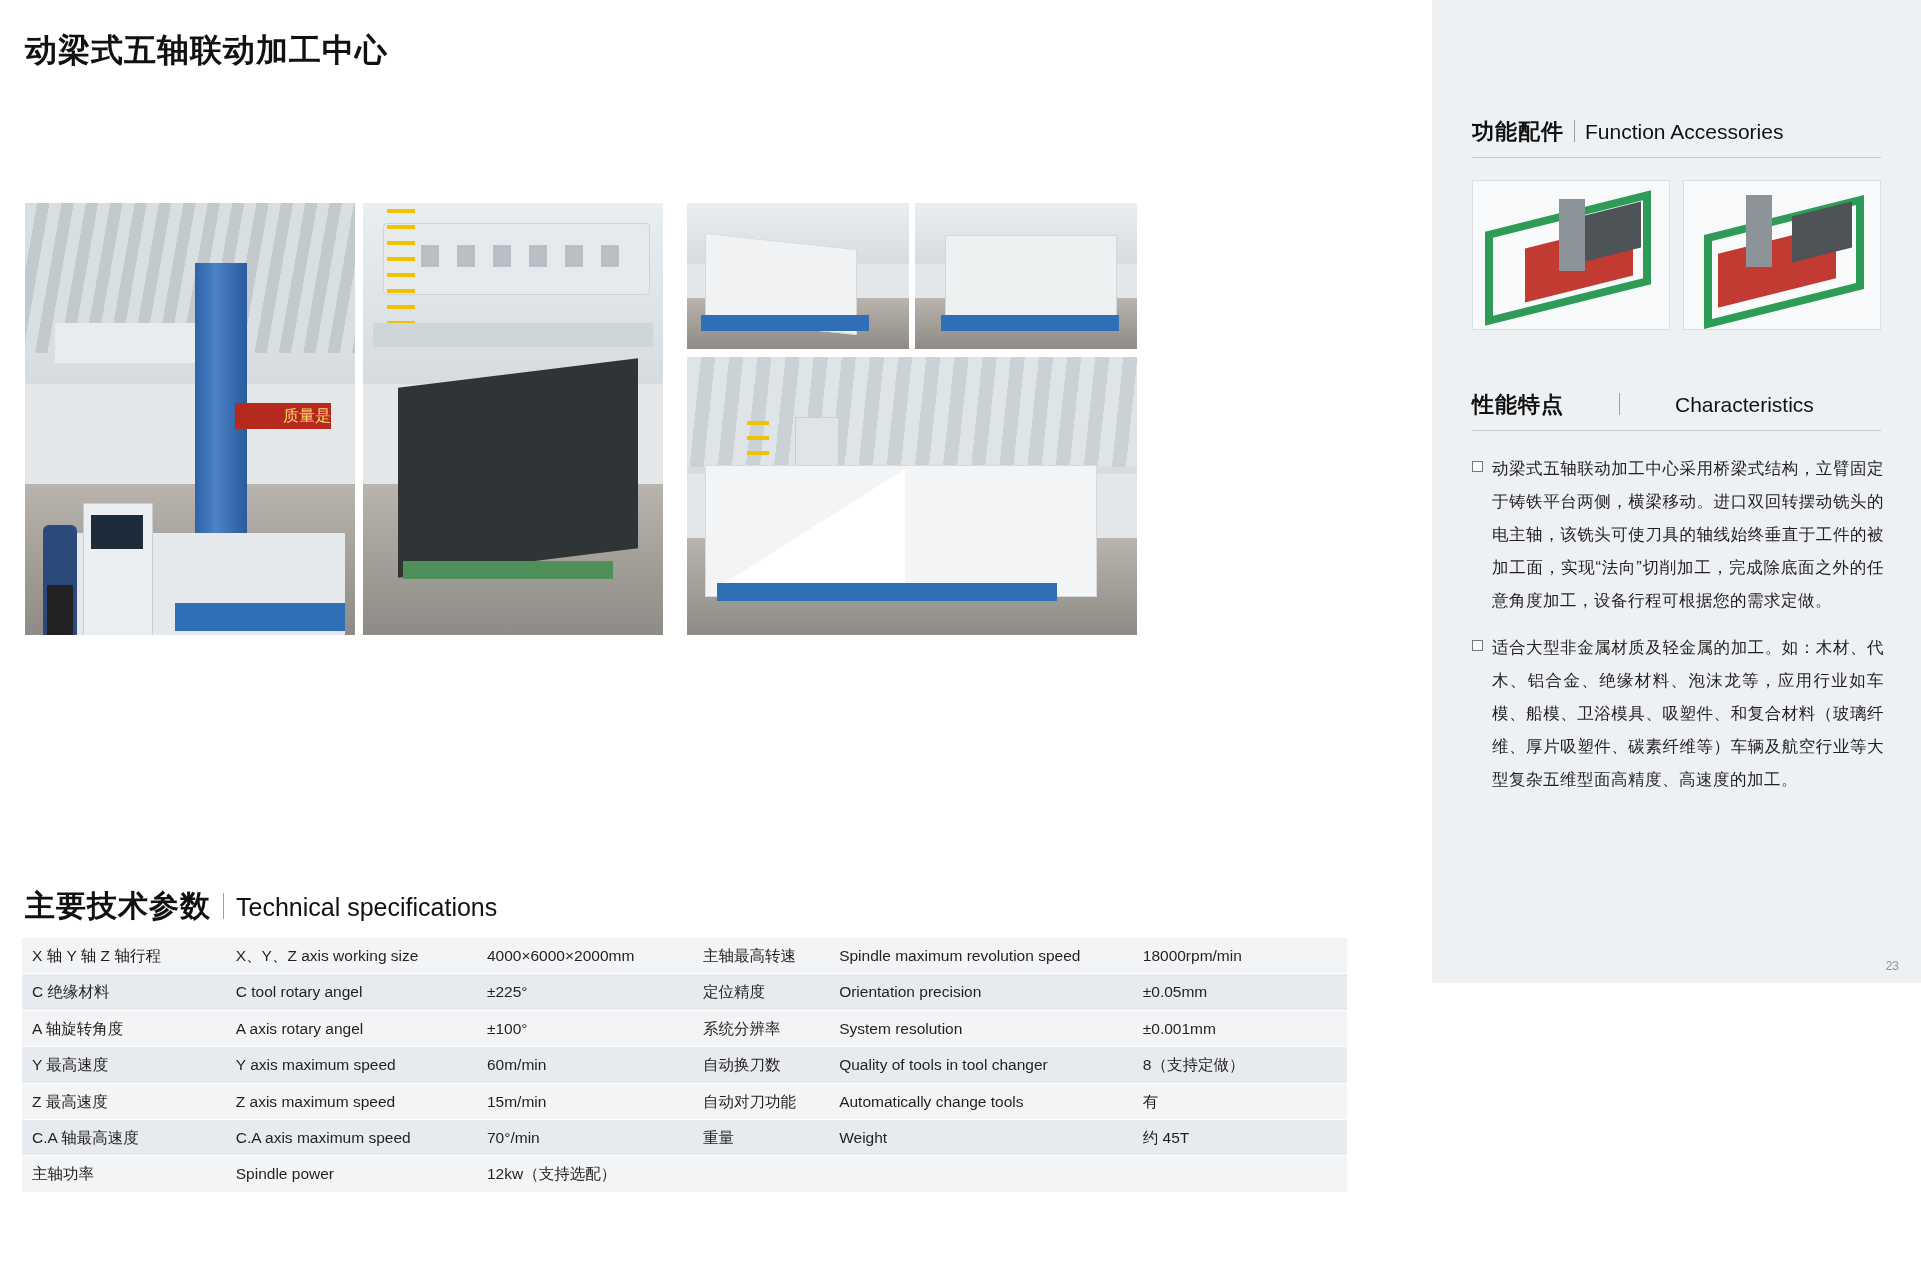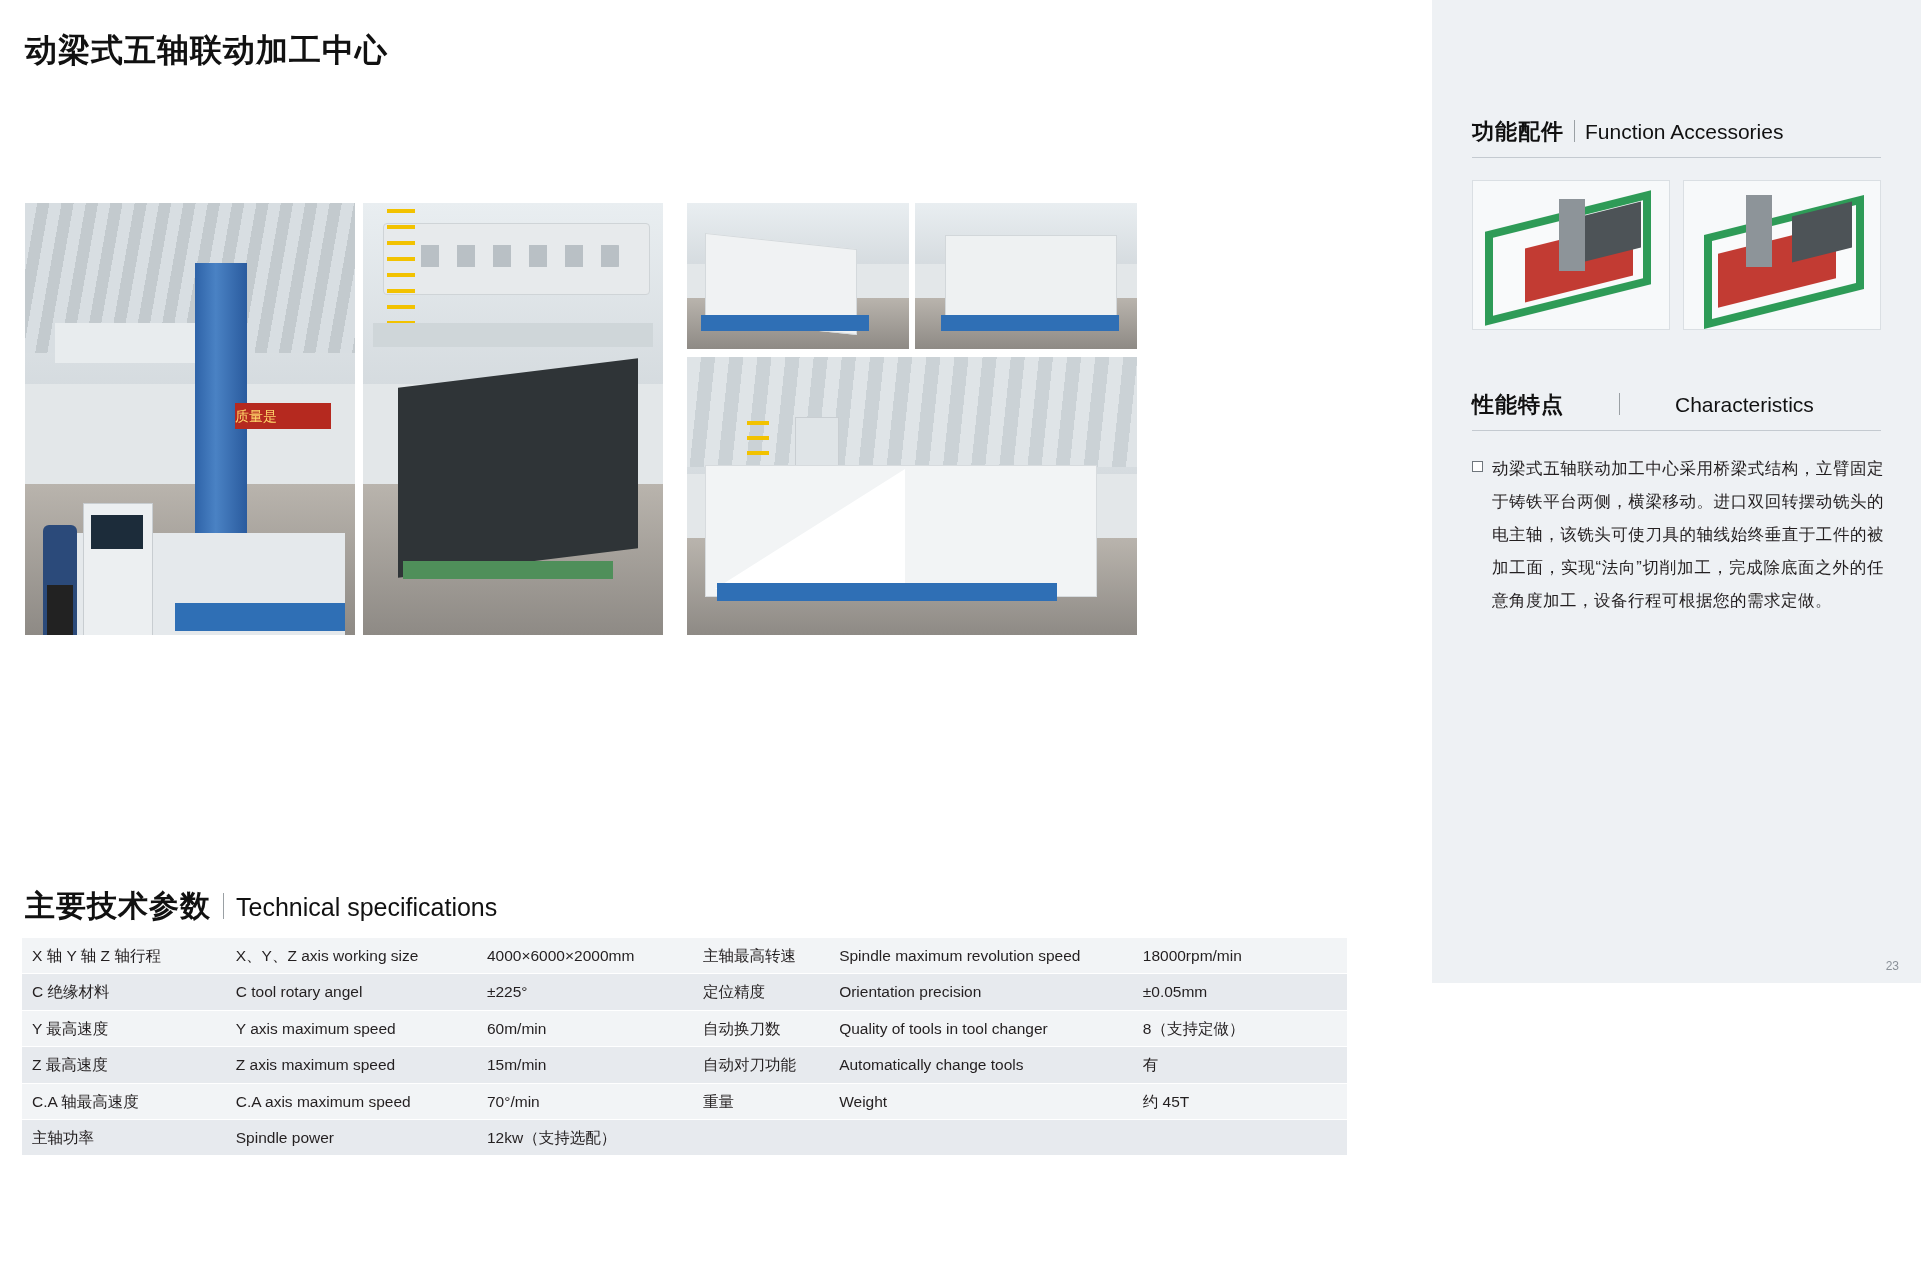--- a/index.html
+++ b/index.html
@@ -48,21 +48,21 @@
   #photo1 .roof { position:absolute; left:0; top:0; width:100%; height:150px; background:
       repeating-linear-gradient(100deg, #d8dee2 0 12px, #c3cace 12px 24px); }
   #photo1 .col-blue { position:absolute; left:170px; top:60px; width:52px; height:330px; background:linear-gradient(90deg,#2e63a8,#4a82c4 40%,#2a5b9e); }
   #photo1 .col-grey { position:absolute; left:30px; top:120px; width:150px; height:40px; background:#e8ecee; }
   #photo1 .machine { position:absolute; left:20px; top:330px; width:300px; height:110px; background:#e5e9ec; }
   #photo1 .base-blue { position:absolute; left:150px; top:400px; width:170px; height:28px; background:#2f6fb5; }
   #photo1 .cabinet { position:absolute; left:58px; top:300px; width:68px; height:135px; background:#eceff1; border:1px solid #c8cdd1; }
   #photo1 .cab-screen { position:absolute; left:66px; top:312px; width:52px; height:34px; background:#1c2c3a; }
   #photo1 .person { position:absolute; left:18px; top:322px; width:34px; height:118px; background:#2b4a7a; border-radius:6px 6px 2px 2px; }
   #photo1 .person:after { content:""; position:absolute; left:4px; top:60px; width:26px; height:58px; background:#222; }
-  #photo1 .redbanner { position:absolute; left:210px; top:200px; width:96px; height:26px; background:#b5291f; color:#ffd86b; font-size:14px; text-align:left; line-height:26px; }
+  #photo1 .redbanner { position:absolute; left:210px; top:200px; width:96px; height:26px; background:#b5291f; color:#ffd86b; font-size:16px; text-align:right; line-height:26px; }
 
   
   #photo2 { left:338px; top:0; width:300px; height:432px; }
   #photo2 .gantry { position:absolute; left:20px; top:20px; width:265px; height:70px; background:#e7eaec; border:1px solid #cfd4d7; border-radius:4px; }
   #photo2 .holes  { position:absolute; left:40px; top:42px; width:225px; height:22px; background:
       repeating-linear-gradient(90deg, transparent 0 18px, #b9c0c5 18px 36px); border-radius:11px; }
   #photo2 .ladder { position:absolute; left:24px; top:6px; width:28px; height:120px; background:
       repeating-linear-gradient(#f2c200 0 4px, transparent 4px 16px); }
   #photo2 .table  { position:absolute; left:35px; top:170px; width:240px; height:190px; background:#2f3437; transform: skewY(-7deg); }
   #photo2 .rail   { position:absolute; left:10px; top:120px; width:280px; height:24px; background:#cfd6d9; }
@@ -296,20 +296,28 @@
       <td class="c4">Spindle maximum revolution speed</td>
       <td class="c5">18000rpm/min</td>
     </tr>
     <tr>
       <td class="c0">C 绝缘材料</td>
       <td class="c1">C tool rotary angel</td>
       <td class="c2">±225°</td>
       <td class="c3">定位精度</td>
       <td class="c4">Orientation  precision</td>
       <td class="c5">±0.05mm</td>
+    </tr>
+    <tr>
+      <td class="c0">A 轴旋转角度</td>
+      <td class="c1">A axis rotary angel</td>
+      <td class="c2">±100°</td>
+      <td class="c3">系统分辨率</td>
+      <td class="c4">System resolution</td>
+      <td class="c5">±0.001mm</td>
     </tr>
     <tr>
       <td class="c0">Y 最高速度</td>
       <td class="c1">Y axis maximum speed</td>
       <td class="c2">60m/min</td>
       <td class="c3">自动换刀数</td>
       <td class="c4">Quality of  tools in tool changer</td>
       <td class="c5">8（支持定做）</td>
     </tr>
     <tr>
@@ -368,16 +376,20 @@
     <span class="bar"></span>
     <span class="en">Characteristics</span>
   </div>
   <div class="rule" id="ch-rule"></div>
 
   <div class="char-list">
     <div class="char-item">
       <span class="bullet"></span>
       <span class="text">动梁式五轴联动加工中心采用桥梁式结构，立臂固定于铸铁平台两侧，横梁移动。进口双回转摆动铣头的电主轴，该铣头可使刀具的轴线始终垂直于工件的被加工面，实现“法向”切削加工，完成除底面之外的任意角度加工，设备行程可根据您的需求定做。</span>
     </div>
+    <div class="char-item">
+      <span class="bullet"></span>
+      <span class="text">适合大型非金属材质及轻金属的加工。如：木材、代木、铝合金、绝缘材料、泡沫龙等，应用行业如车模、船模、卫浴模具、吸塑件、和复合材料（玻璃纤维、厚片吸塑件、碳素纤维等）车辆及航空行业等大型复杂五维型面高精度、高速度的加工。</span>
+    </div>
   </div>
 
   <div class="page-num">23</div>
 </aside>
 
 </body></html>

